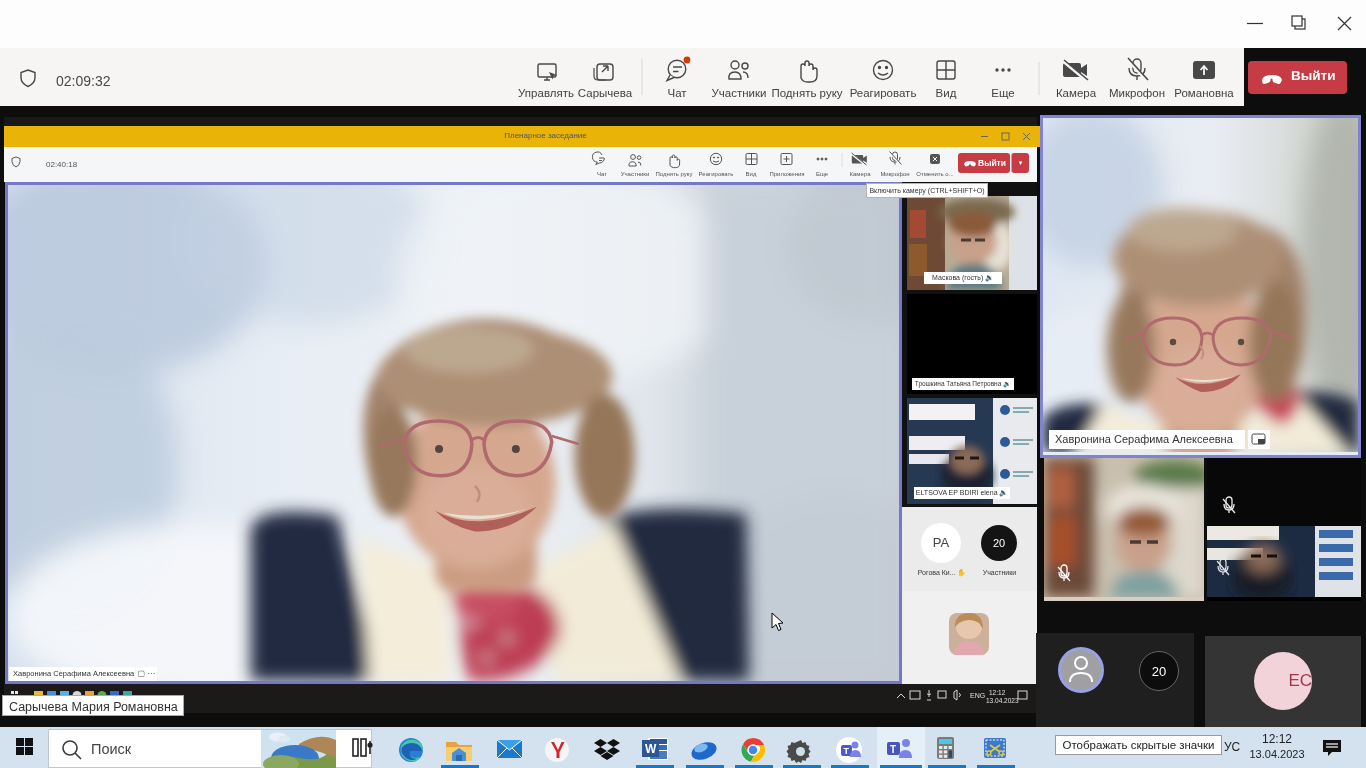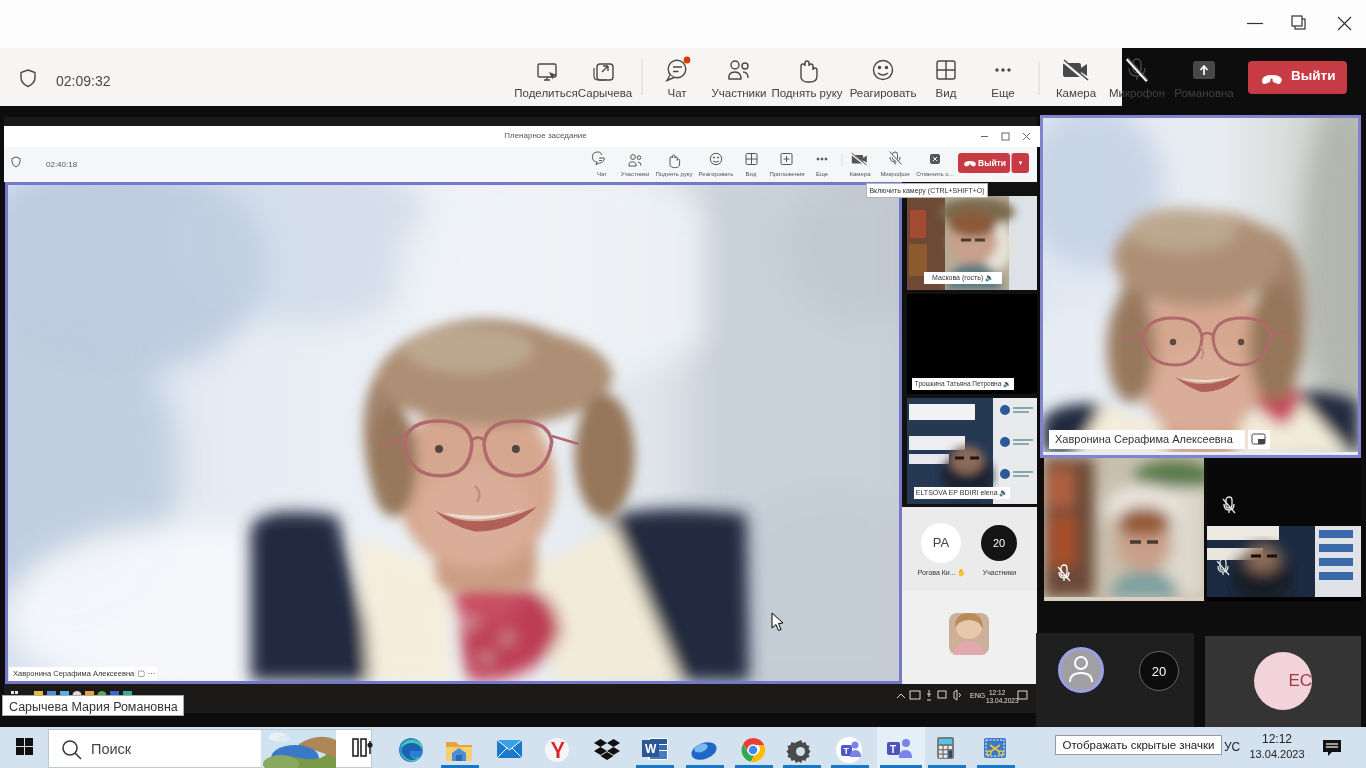--- a/index.html
+++ b/index.html
@@ -3,33 +3,33 @@
 <meta charset="utf-8">
 <style>
 * { margin:0; padding:0; box-sizing:border-box; }
 html,body { width:1366px; height:768px; overflow:hidden; font-family:"Liberation Sans", sans-serif; }
 #root { position:relative; width:1366px; height:768px; background:#0e0d0d; }
 .abs { position:absolute; }
 
 
 #osbar { left:0; top:0; width:1366px; height:48px; background:#fdfdfd; }
 
-#tbar { left:0; top:48px; width:1122px; height:58px; background:#f6f5f4; }
+#tbar { left:0; top:48px; width:1244px; height:58px; background:#f6f5f4; }
 .tlabel { position:absolute; top:39px; font-size:11.5px; color:#424242; white-space:nowrap; transform:translateX(-50%); }
 #leavebtn { position:absolute; left:1248px; top:13px; width:99px; height:33px; background:#c63b44; border-radius:4px; color:#fff; }
 #leavebtn span { position:absolute; left:43px; top:7px; font-size:13.5px; font-weight:bold; }
 #clock1 { position:absolute; left:56px; top:25px; font-size:14px; color:#484848; }
 
 
 #stage { left:0; top:106px; width:1366px; height:621px; background:#0e0d0d; }
 
 
 #iwin { left:4px; top:11px; width:1033px; height:596px; }
 #iwin-shadow { left:0px; top:0px; width:1033px; height:9px; background:#191919;}
-#ititle { left:0; top:9px; width:1083px; height:21px; background:#ffffff; }
+#ititle { left:0; top:9px; width:1083px; height:21px; background:#eab308; }
 #ititle .t { position:absolute; left:50%; transform:translateX(-50%); top:5px; font-size:8px; color:#555; }
 #itool { left:0; top:30px; width:1033px; height:35px; background:#f5f6f8; }
 .ilabel { position:absolute; top:24px; font-size:6px; color:#555; white-space:nowrap; transform:translateX(-50%); }
 #iclock { position:absolute; left:30px; top:13px; font-size:8px; color:#555;padding-left:12px; }
 #ileave { position:absolute; left:954px; top:6px; width:52px; height:20px; background:#c63b44; border-radius:3px; color:#fff; font-size:8.5px; }
 #ileave span { position:absolute; left:20px; top:5px; font-weight:bold;}
 #ileave2 { position:absolute; left:1007px; top:6px; width:18px; height:20px; background:#c63b44; border-radius:3px; border-left:1px solid #e2949a; color:#fff; font-size:7px; text-align:center; line-height:20px; }
 
 
 #vwrap { left:1px; top:65px; width:897px; height:502px; border:3px solid #7577c9; background:#dfe6ee; }
@@ -121,21 +121,21 @@
         <g>
           <rect x="1193" y="13" width="22" height="18" rx="3" fill="#484848" stroke="none"></rect>
           <path d="M1204 27 v-8 M1200.5 22 l3.5 -4 3.5 4" stroke="#f6f5f4" stroke-width="1.8"></path>
         </g>
       </g>
       <circle cx="687" cy="12" r="3.4" fill="#d83b01"></circle>
       <line x1="642" y1="11" x2="642" y2="47" stroke="#d8d8d8" stroke-width="1"></line>
       <line x1="1039" y1="14" x2="1039" y2="47" stroke="#d8d8d8" stroke-width="1"></line>
     </svg>
     <span id="clock1">02:09:32</span>
-    <span class="tlabel" style="left:546px">Поделиться</span>
+    <span class="tlabel" style="left:546px">Управлять</span>
     <span class="tlabel" style="left:605px">Сарычева</span>
     <span class="tlabel" style="left:677px">Чат</span>
     <span class="tlabel" style="left:739px">Участники</span>
     <span class="tlabel" style="left:807px">Поднять руку</span>
     <span class="tlabel" style="left:883px">Реагировать</span>
     <span class="tlabel" style="left:946px">Вид</span>
     <span class="tlabel" style="left:1003px">Еще</span>
     <span class="tlabel" style="left:1076px">Камера</span>
     <span class="tlabel" style="left:1137px">Микрофон</span>
     <span class="tlabel" style="left:1204px">Романовна</span>

